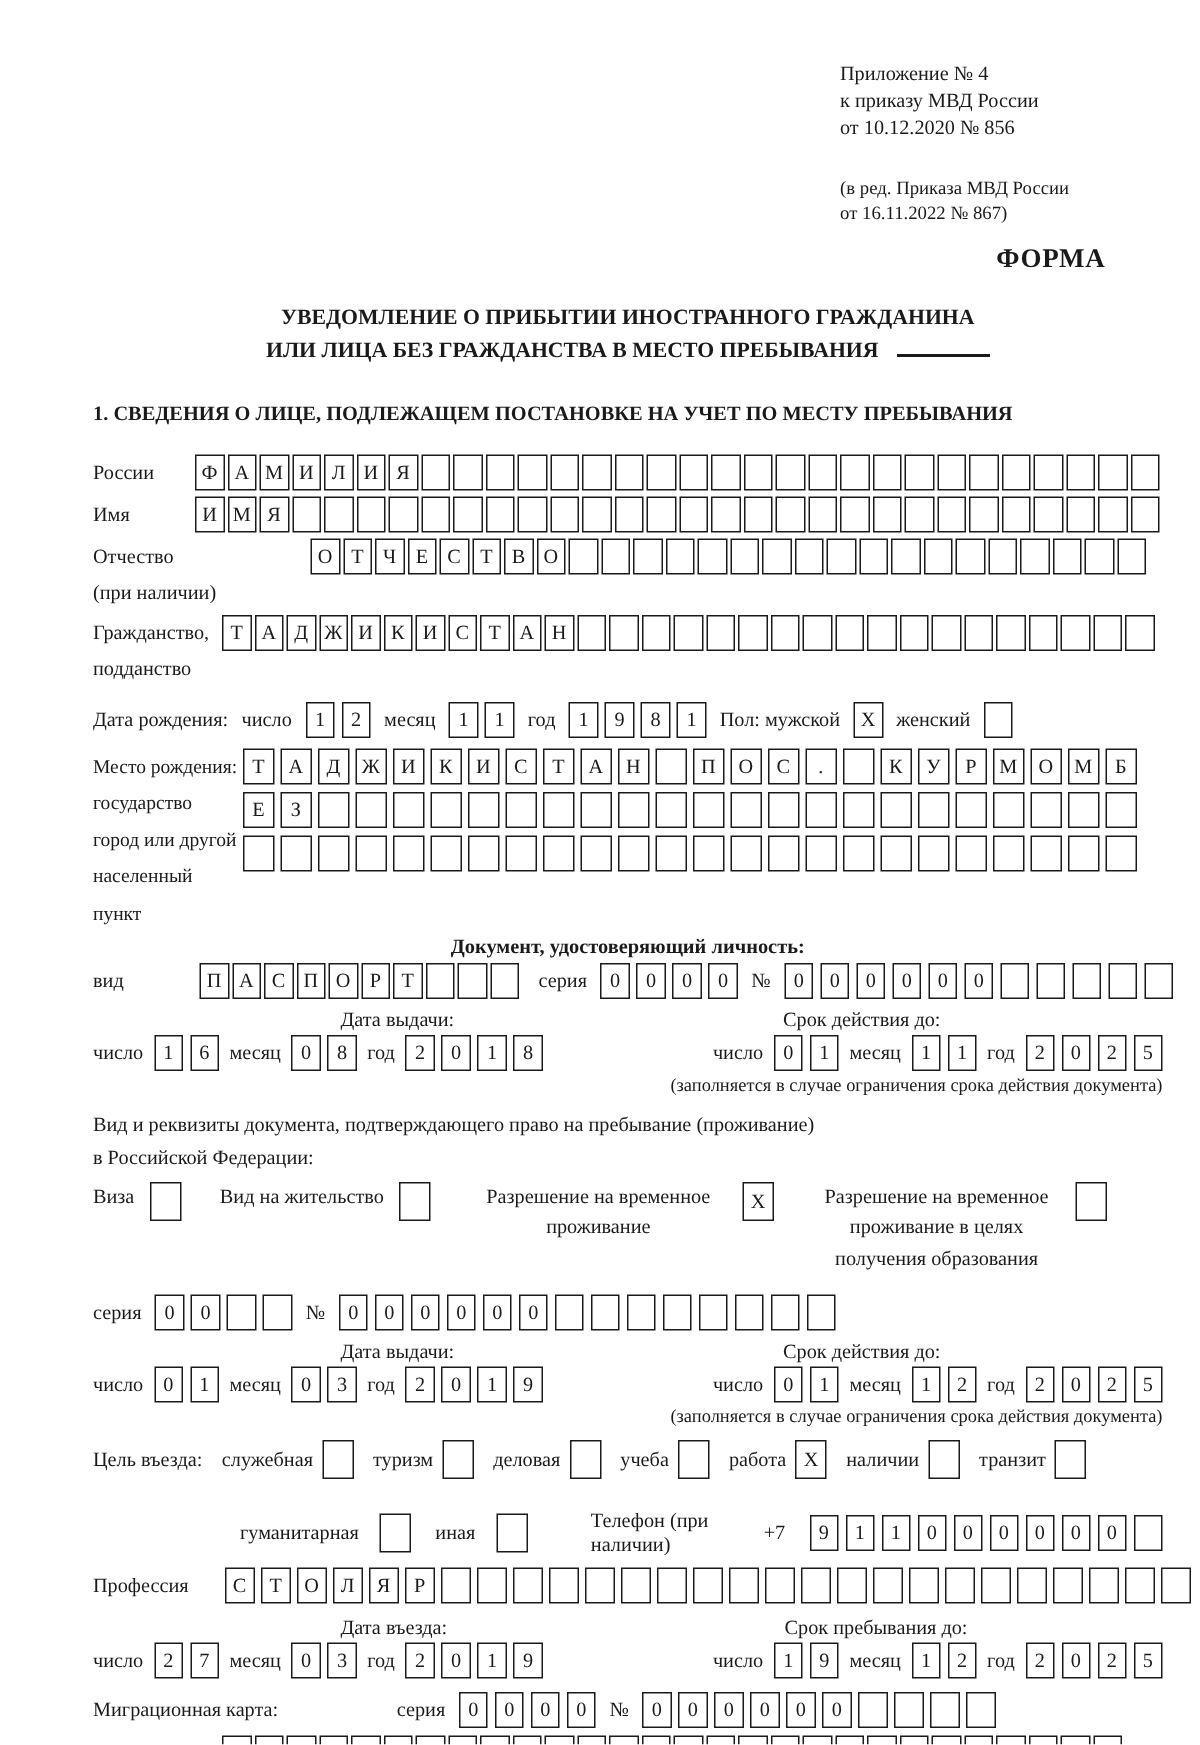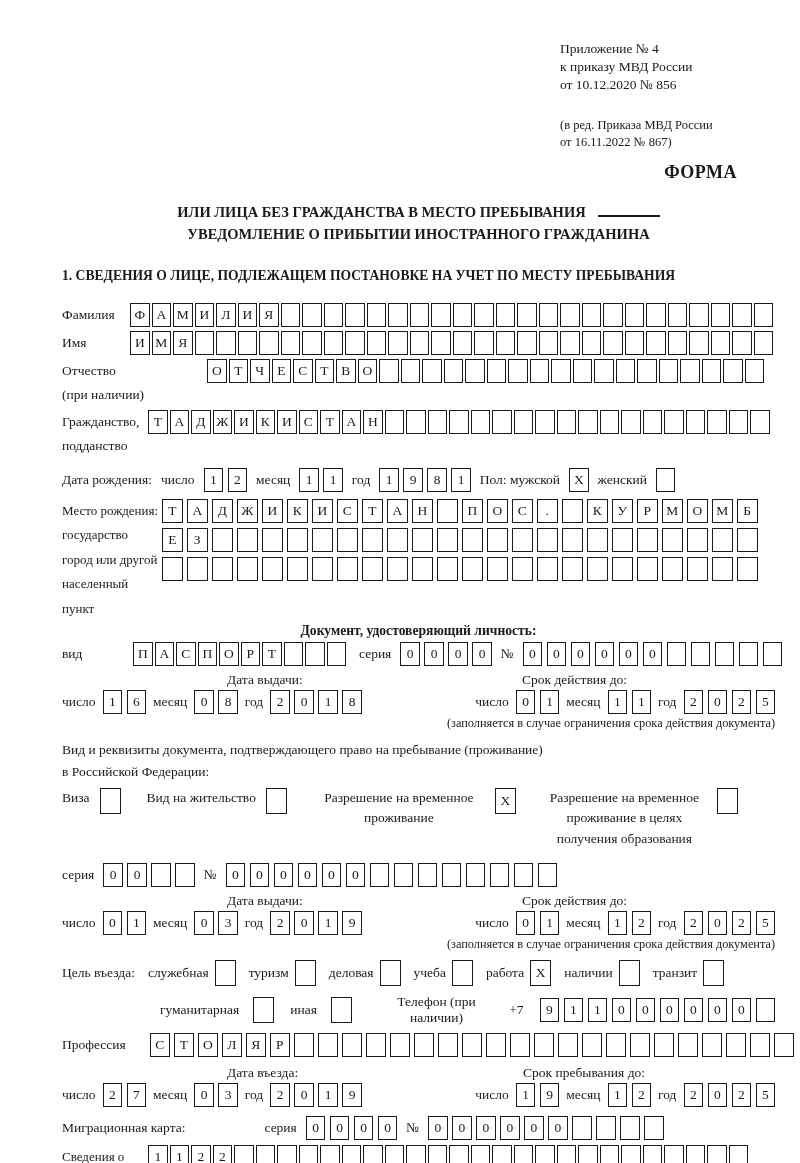--- a/index.html
+++ b/index.html
@@ -37,21 +37,21 @@
   .para{margin-top:9px;line-height:1.45;}
   .para.tight{margin-top:2px;}
   .opts-row{display:flex;align-items:flex-start;gap:26px;margin-top:6px;}
   .opt{display:flex;align-items:flex-start;gap:10px;}
   .opt-lbl{line-height:1.55;}
   .opt-lbl.centered{text-align:center;}
   .wrap170{width:172px;}
   .wrap160{width:165px;}
   .goal-row{display:flex;align-items:center;gap:13px;margin-top:8px;}
   .goal-row .opt{align-items:center;gap:6px;}
-  .hum-row{display:flex;align-items:center;gap:16px;margin-top:8px;margin-left:98px;text-align:center;}
+  .hum-row{display:flex;align-items:center;gap:16px;margin-top:20px;margin-left:98px;}
   .hum-row .opt{align-items:center;gap:14px;}
   .tel-lbl{margin-left:26px;}
   .mig-series-lbl{margin-left:70px;}
 </style>
 </head>
 <body>
 
 <div class="page">
 
   <div class="ref">
@@ -60,30 +60,30 @@
     <div>от 10.12.2020 № 856</div>
     <div class="ref-edit">
       <div>(в ред. Приказа МВД России</div>
       <div>от 16.11.2022 № 867)</div>
     </div>
   </div>
 
   <div class="forma">ФОРМА</div>
 
   <div class="title">
+    <div>УВЕДОМЛЕНИЕ О ПРИБЫТИИ ИНОСТРАННОГО ГРАЖДАНИНА</div>
     <div>
       <span>ИЛИ ЛИЦА БЕЗ ГРАЖДАНСТВА В МЕСТО ПРЕБЫВАНИЯ</span><span class="blank-line"></span>
     </div>
-    <div>УВЕДОМЛЕНИЕ О ПРИБЫТИИ ИНОСТРАННОГО ГРАЖДАНИНА</div>
   </div>
 
   <div class="section-title">1. СВЕДЕНИЯ О ЛИЦЕ, ПОДЛЕЖАЩЕМ ПОСТАНОВКЕ НА УЧЕТ ПО МЕСТУ ПРЕБЫВАНИЯ</div>
 
   <div class="row" style="margin-top:19px;">
-    <div class="lbl w70">Фамилия</div>
+    <div class="lbl w70">России</div>
     <div class="cells">
         <span class="cell">Ф</span>
         <span class="cell">А</span>
         <span class="cell">М</span>
         <span class="cell">И</span>
         <span class="cell">Л</span>
         <span class="cell">И</span>
         <span class="cell">Я</span>
         <span class="cell"></span>
         <span class="cell"></span>

